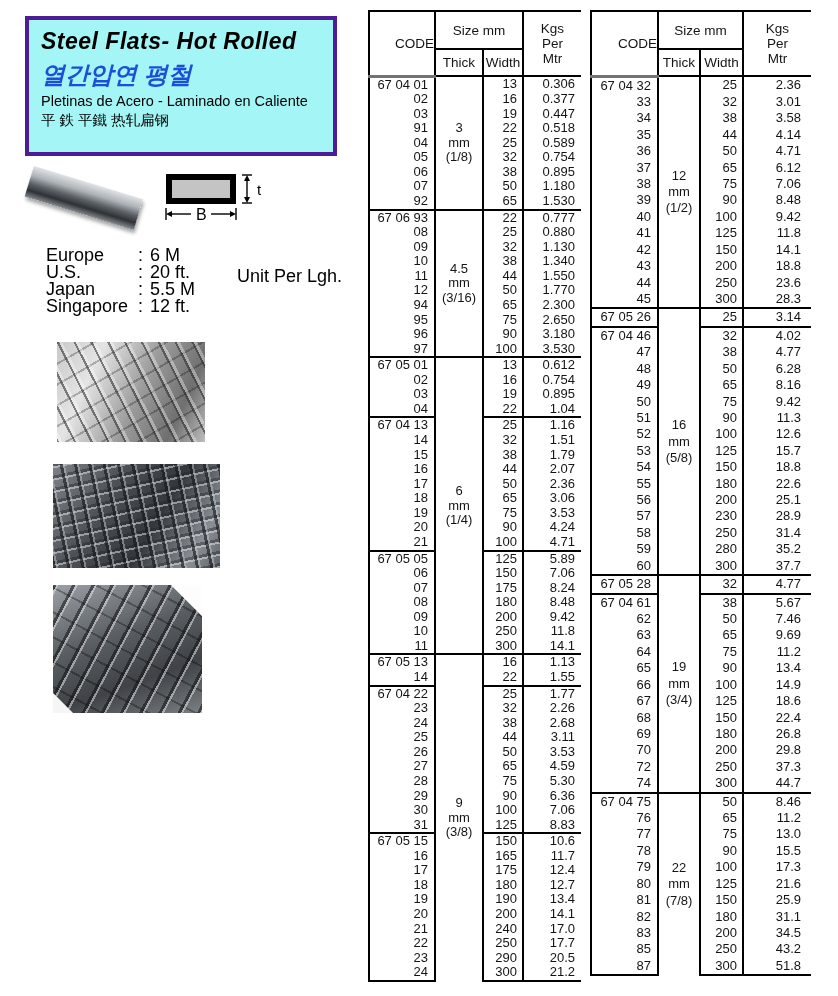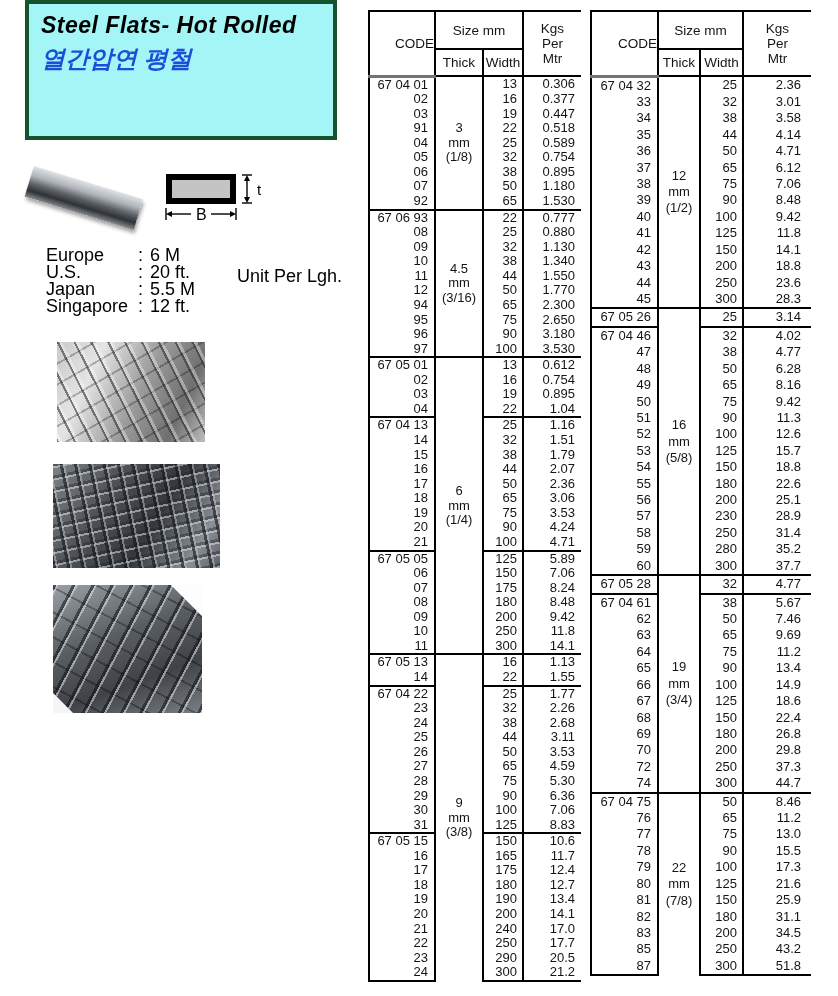--- a/index.html
+++ b/index.html
@@ -1,21 +1,21 @@
 <!DOCTYPE html>
 <html><head>
 <meta charset="utf-8">
 <style>
   * { margin:0; padding:0; box-sizing:border-box; }
   body { background:#fff; font-family:"Liberation Sans", sans-serif; }
   .page { position:relative; width:838px; height:996px; background:#fff; overflow:hidden; }
 
   
-  .title-box { position:absolute; left:25px; top:0; width:312px; height:140px;
-    background:#a4f6f6; border:4px solid #14532d; padding:8px 0 0 12px; }
+  .title-box { position:absolute; left:25px; top:16px; width:312px; height:140px;
+    background:#a4f6f6; border:4px solid #4c1d95; padding:8px 0 0 12px; }
   .title-en { font-size:23px; font-weight:bold; font-style:italic; color:#000; letter-spacing:.5px; }
   .title-ko { font-size:24px; font-weight:bold; font-style:italic; color:#1d4ed8; margin-top:4px; }
   .title-sub { font-size:14.5px; color:#000; margin-top:2px; line-height:17px; }
 
   
   .bar-photo { position:absolute; left:34px; top:166px; width:114px; height:32px;
     transform:rotate(17deg); transform-origin:left top;
     background:linear-gradient(180deg,#dfe2e5 0%,#aeb3b8 30%,#5d6268 55%,#2e3236 78%,#84898e 100%);
     box-shadow:2px 3px 4px rgba(0,0,0,.35); }
 
@@ -80,20 +80,22 @@
   tbody tr:last-child td { border-bottom:2px solid #000; }
 </style>
 </head>
 <body>
 
 <div class="page">
 
   <div class="title-box">
     <div class="title-en">Steel Flats- Hot Rolled</div>
     <div class="title-ko">열간압연 평철</div>
+    <div class="title-sub">Pletinas de Acero - Laminado en Caliente</div>
+    <div class="title-sub">平 鉄  平鐵   热轧扁钢</div>
   </div>
 
   <div class="bar-photo"></div>
 
   <svg class="section-diagram" width="120" height="60" viewBox="0 0 120 60">
     <rect x="11" y="9" width="64" height="24" fill="#c4c4c4" stroke="#000" stroke-width="6"></rect>
 
     <line x1="84" y1="7" x2="94" y2="7" stroke="#000" stroke-width="1.4"></line>
     <line x1="84" y1="35" x2="94" y2="35" stroke="#000" stroke-width="1.4"></line>
     <line x1="89" y1="11" x2="89" y2="31" stroke="#000" stroke-width="1.4"></line>

